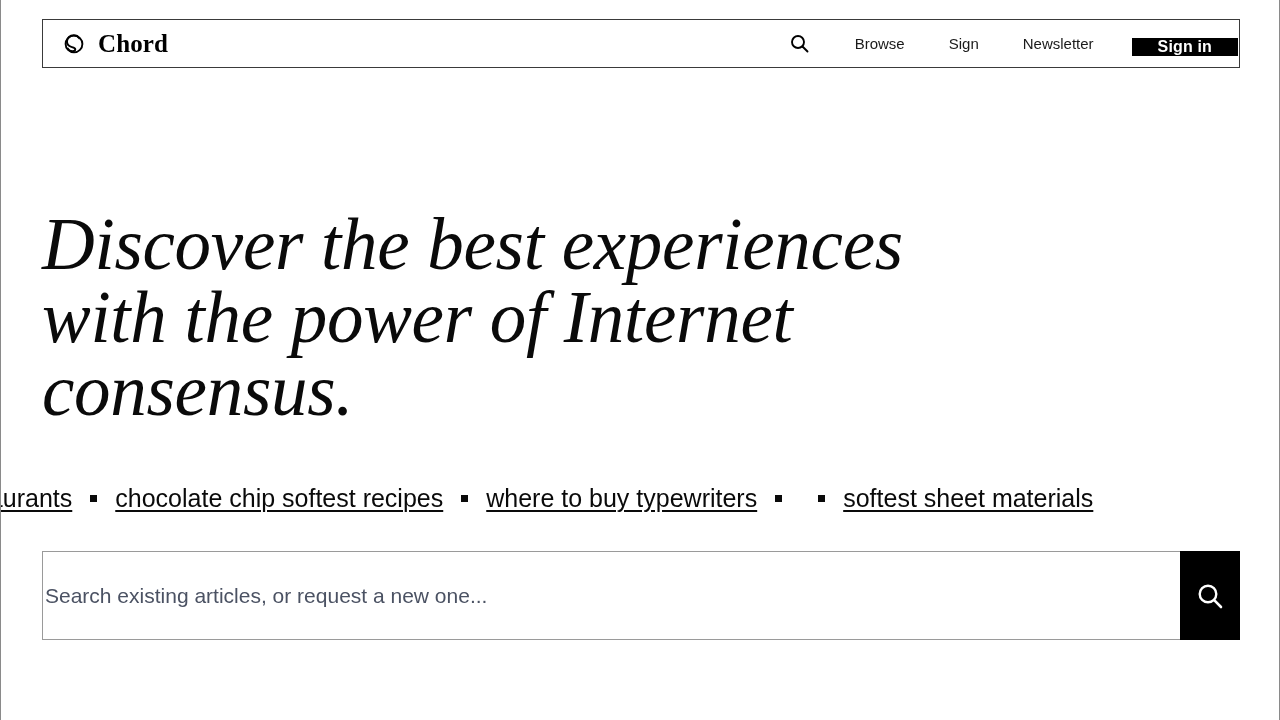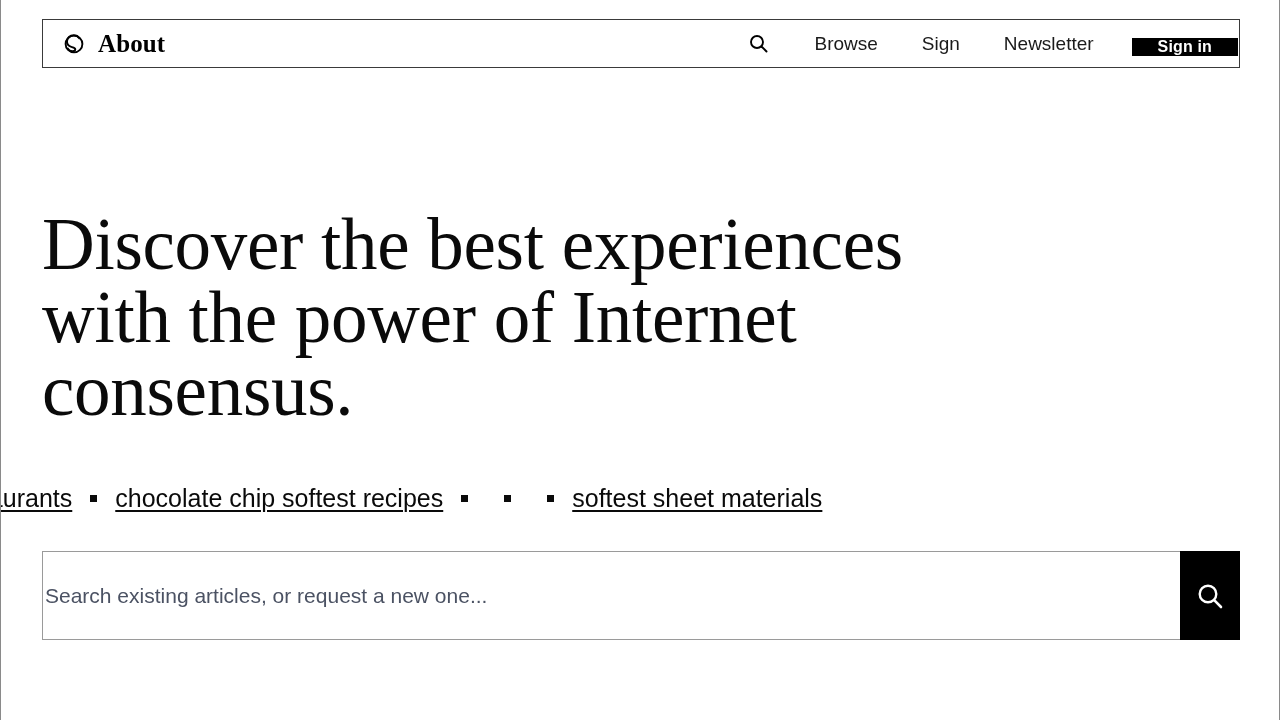--- a/index.html
+++ b/index.html
@@ -75,21 +75,21 @@
     background: none;
     border: 0;
     padding: 0 16px 0 0;
     margin: 0 8px 0 0;
     display: flex;
     align-items: center;
     cursor: pointer;
     color: #000;
   }
   .nav-link {
-    font-size: 19px;
+    font-size: 15px;
     color: #1a1a1a;
     text-decoration: none;
     padding: 0 22px;
     display: flex;
     align-items: center;
     white-space: nowrap;
   }
   .signin-btn {
     background: #000000;
     color: #ffffff;
@@ -116,20 +116,21 @@
   }
   .hero-title {
     margin: 0;
     font-family: "Liberation Serif", serif;
     font-weight: 400;
     font-size: 73px;
     line-height: 73px;
     letter-spacing: -0.3px;
     color: #0a0a0a;
     white-space: pre-line;
+    font-style: italic;
   }
 
   
   .ticker {
     position: absolute;
     left: 0;
     top: 478px;
     width: 1280px;
     height: 40px;
     overflow: hidden;
@@ -209,21 +210,21 @@
 <header class="header">
 
   <a class="brand" href="#">
     <span class="brand-mark">
       <svg class="brand-mark" viewBox="0 0 26 26" aria-hidden="true">
         <path d="M18.3 7.2c-1.1-1.9-3.3-3.0-5.6-3.0C8.9 4.2 6.0 7.0 6.0 10.6c0 2.6 1.7 4.6 4.3 5.3
                  c2.2 0.6 4.0 0.9 4.0 2.3c0 1.2-1.3 2.0-3.0 2.0c-2.0 0-3.6-1.0-4.4-2.6" fill="none" stroke="#000" stroke-width="1.9" stroke-linecap="round"></path>
         <ellipse cx="13" cy="13" rx="8.4" ry="8.4" fill="none" stroke="#000" stroke-width="1.9"></ellipse>
       </svg>
     </span>
-    <span class="brand-name">About</span>
+    <span class="brand-name">Chord</span>
   </a>
 
   <div class="header-spacer"></div>
 
   <nav class="nav">
 
     <button class="nav-search-btn" aria-label="Search">
       <svg width="19" height="19" viewBox="0 0 19 19" aria-hidden="true">
         <circle cx="8" cy="8" r="6" fill="none" stroke="#000" stroke-width="1.9"></circle>
         <line x1="12.5" y1="12.5" x2="17.5" y2="17.5" stroke="#000" stroke-width="1.9" stroke-linecap="round"></line>
@@ -243,20 +244,21 @@
 with the power of Internet
 consensus.</h1>
 </section>
 
 <div class="ticker">
   <div class="ticker-track">
     <a class="ticker-link" href="#">best restaurants</a>
     <span class="ticker-sep"></span>
     <a class="ticker-link" href="#">chocolate chip softest recipes</a>
     <span class="ticker-sep"></span>
+    <a class="ticker-link" href="#">where to buy typewriters</a>
     <span class="ticker-sep"></span>
     <span class="ticker-sep"></span>
     <a class="ticker-link" href="#">softest sheet materials</a>
 
   </div>
 </div>
 
 <form class="searchbar">
   <input class="search-input" type="text" placeholder="Search existing articles, or request a new one..." value="" style="">
   <button class="search-submit" aria-label="Search">

